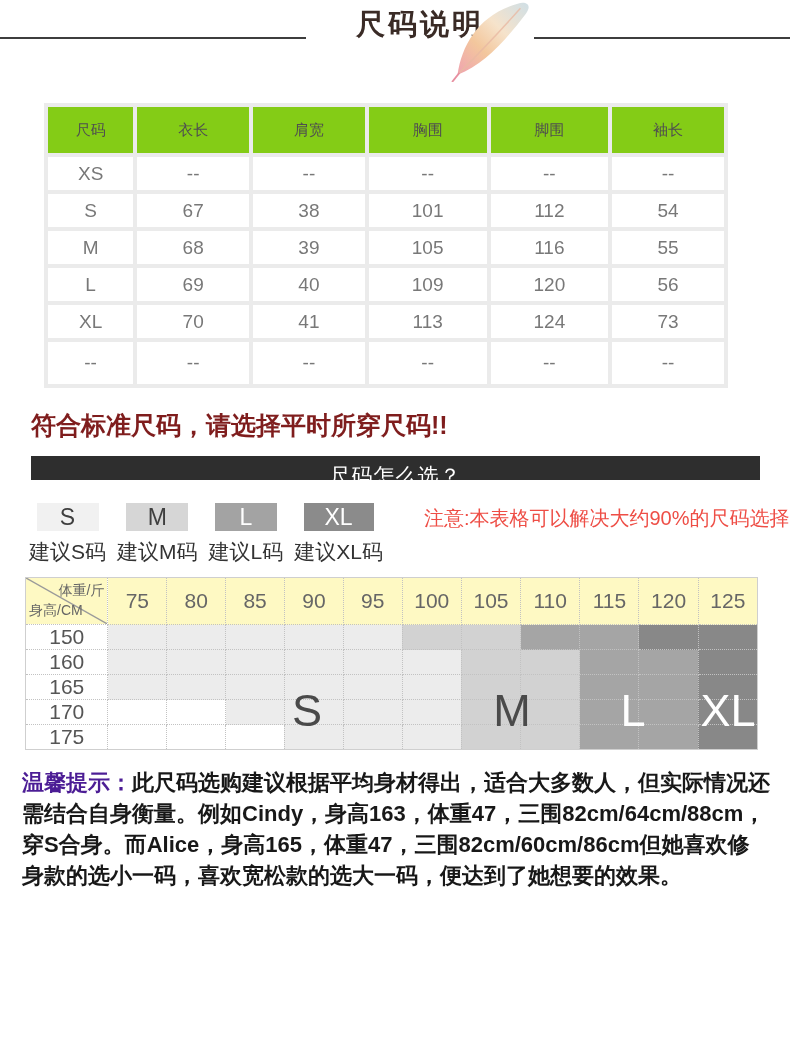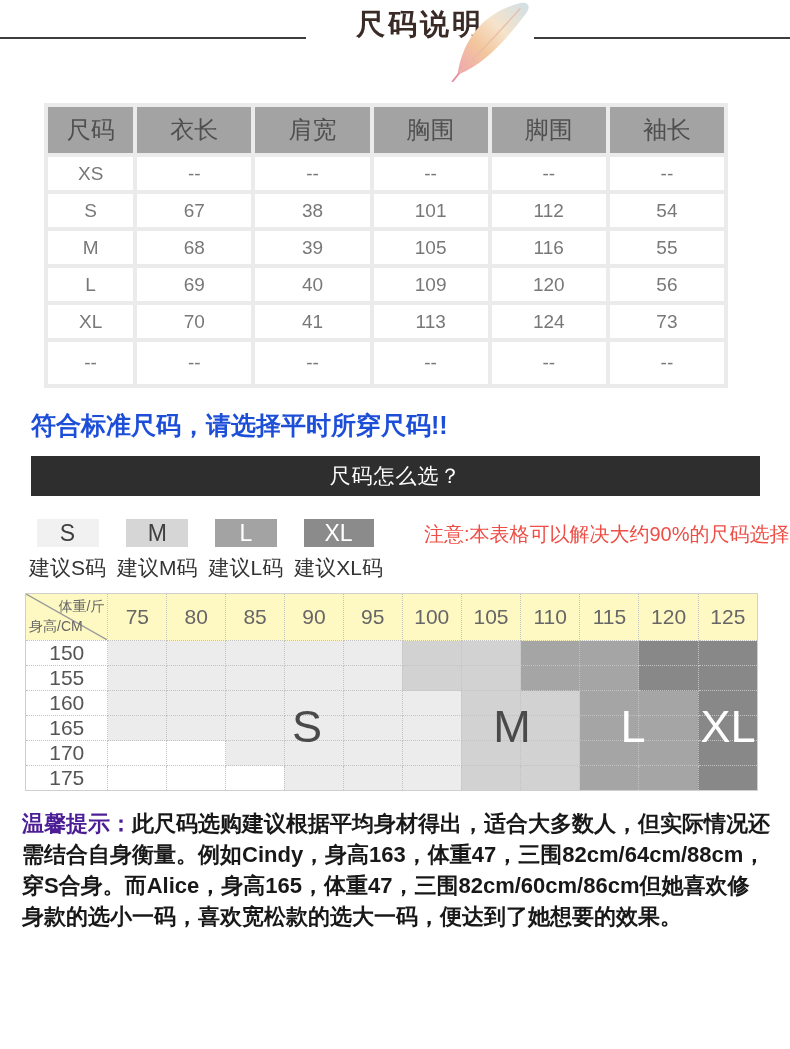--- a/index.html
+++ b/index.html
@@ -14,28 +14,28 @@
   .logo-dash { display:inline-block; width:26px; border-top:2px solid #46322b; vertical-align:middle; margin:0 9px 4px 9px; }
   .page-title { margin-top:1px; font-size:29px; font-weight:bold; color:#3a2b26; letter-spacing:3px; }
   .feather { position:absolute; left:448px; top:0px; }
 
   
   .intro { margin:26px 42px 0 42px; font-size:21px; line-height:31px; color:#3c3c3c; font-weight:bold; }
 
   
   .size-panel { margin:15px 0 0 44px; width:684px; background:#ebebeb; }
   .size-table { width:100%; border-collapse:separate; border-spacing:4px; }
-  .size-table th { height:44px; background:#a3a3a3; font-size:24px; font-weight:normal; color:#4f4f4f; }
+  .size-table th { height:44px; background:#84cc16; font-size:15px; font-weight:normal; color:#4f4f4f; }
   .size-table td { height:31px; background:#fff; font-size:19px; color:#787878; text-align:center; }
   .size-table tr:last-child td { height:40px; }
   .size-table .col-first { width:13%; }
 
   
-  .standard-note { margin:21px 0 0 31px; font-size:25px; font-weight:bold; color:#1d4ed8; }
-  .banner { margin:14px 0 0 31px; width:729px; height:40px; background:#2e2e2e; color:#ffffff;
+  .standard-note { margin:21px 0 0 31px; font-size:25px; font-weight:bold; color:#7f1d1d; }
+  .banner { margin:14px 0 0 31px; width:729px; height:24px; background:#2e2e2e; color:#ffffff;
             text-align:center; line-height:40px; font-size:21px; letter-spacing:1px; }
 
   
   .rec-section { margin:23px 0 0 29px; display:flex; align-items:flex-start; }
   .rec-col { text-align:center; margin-right:11px; }
   .rec-box { width:62px; height:28px; line-height:28px; margin:0 auto; font-size:23px; }
   .rec-col:nth-child(4) .rec-box { width:70px; }
   .rec-label { margin-top:7px; font-size:21px; color:#333; white-space:nowrap; }
   .notice { margin-left:30px; padding-top:1px; font-size:20px; line-height:28px; color:#ee4e46; }
 
@@ -214,34 +214,20 @@
             <td style="background: rgb(236, 236, 236);"></td>
             <td style="background: rgb(236, 236, 236);"></td>
             <td style="background: rgb(210, 210, 210);"></td>
             <td style="background: rgb(210, 210, 210);"></td>
             <td style="background: rgb(165, 165, 165);"></td>
             <td style="background: rgb(165, 165, 165);"></td>
             <td style="background: rgb(136, 136, 136);"></td>
             <td style="background: rgb(136, 136, 136);"></td>
           </tr>
           <tr>
-            <td class="hw-label">155</td>
-            <td style="background: rgb(236, 236, 236);"></td>
-            <td style="background: rgb(236, 236, 236);"></td>
-            <td style="background: rgb(236, 236, 236);"></td>
-            <td style="background: rgb(236, 236, 236);"></td>
-            <td style="background: rgb(236, 236, 236);"></td>
-            <td style="background: rgb(210, 210, 210);"></td>
-            <td style="background: rgb(210, 210, 210);"></td>
-            <td style="background: rgb(165, 165, 165);"></td>
-            <td style="background: rgb(165, 165, 165);"></td>
-            <td style="background: rgb(136, 136, 136);"></td>
-            <td style="background: rgb(136, 136, 136);"></td>
-          </tr>
-          <tr>
             <td class="hw-label">160</td>
             <td style="background: rgb(236, 236, 236);"></td>
             <td style="background: rgb(236, 236, 236);"></td>
             <td style="background: rgb(236, 236, 236);"></td>
             <td style="background: rgb(236, 236, 236);"></td>
             <td style="background: rgb(236, 236, 236);"></td>
             <td style="background: rgb(236, 236, 236);"></td>
             <td style="background: rgb(210, 210, 210);"></td>
             <td style="background: rgb(210, 210, 210);"></td>
             <td style="background: rgb(165, 165, 165);"></td>

